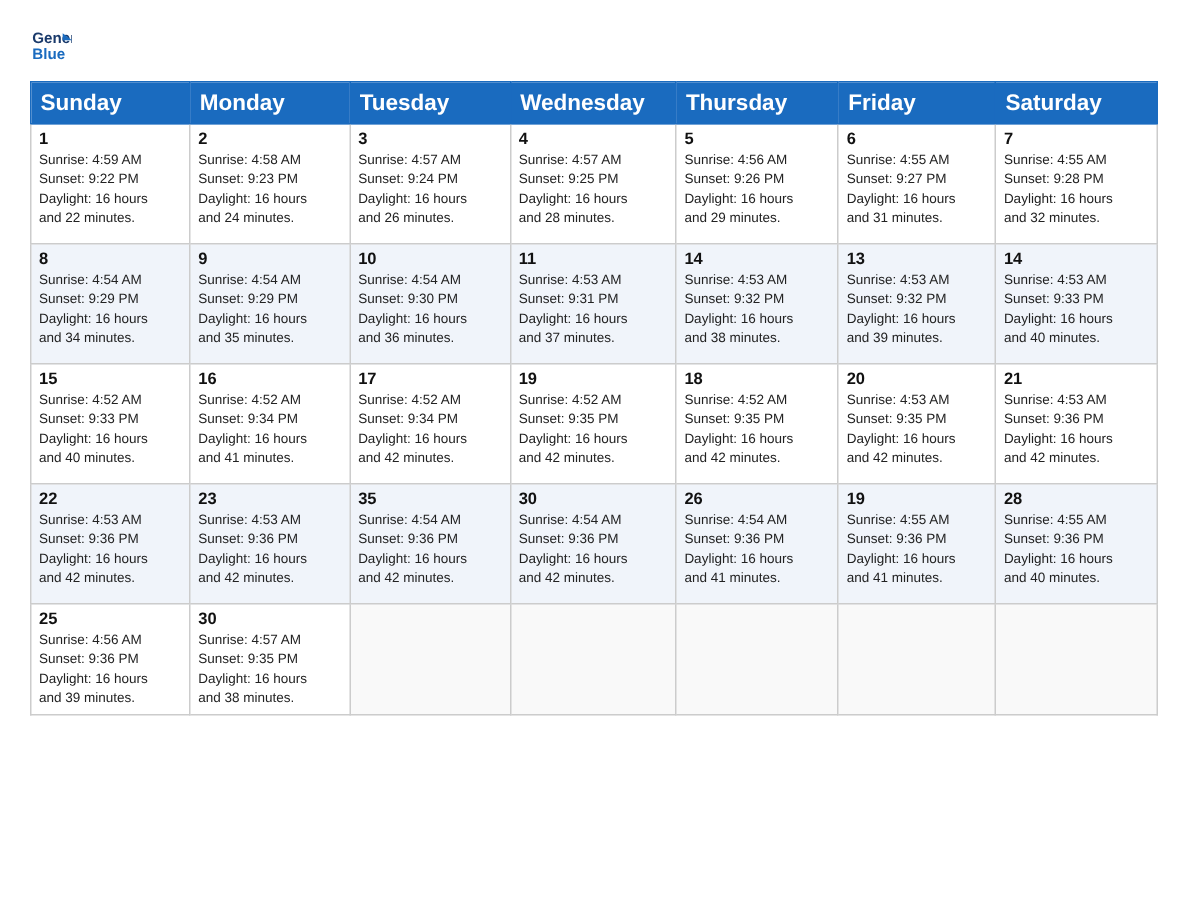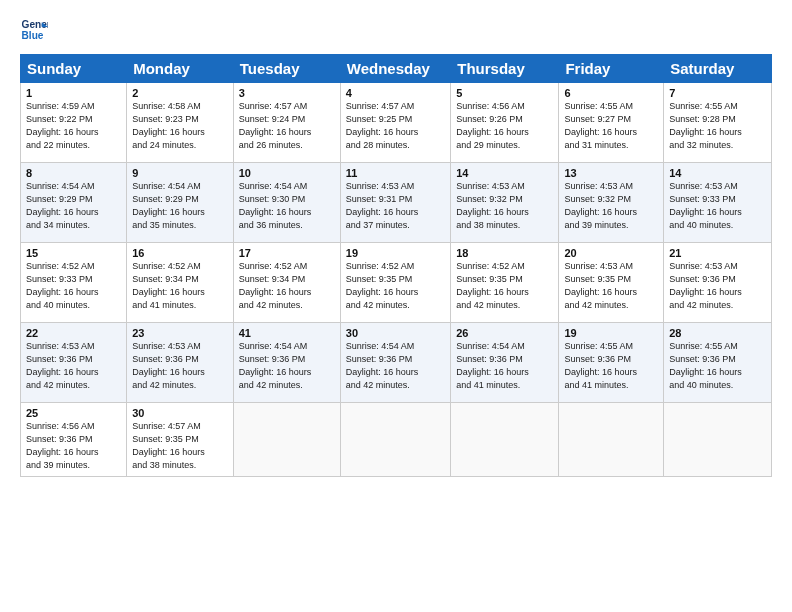--- a/index.html
+++ b/index.html
@@ -284,21 +284,21 @@
 and 42 minutes.</div>
           </td>
           <td>
             <span class="day-num">23</span>
             <div class="day-info" style="white-space: pre-line;">Sunrise: 4:53 AM
 Sunset: 9:36 PM
 Daylight: 16 hours
 and 42 minutes.</div>
           </td>
           <td>
-            <span class="day-num">41</span>
+            <span class="day-num">35</span>
             <div class="day-info" style="white-space: pre-line;">Sunrise: 4:54 AM
 Sunset: 9:36 PM
 Daylight: 16 hours
 and 42 minutes.</div>
           </td>
           <td>
             <span class="day-num">30</span>
             <div class="day-info" style="white-space: pre-line;">Sunrise: 4:54 AM
 Sunset: 9:36 PM
 Daylight: 16 hours

